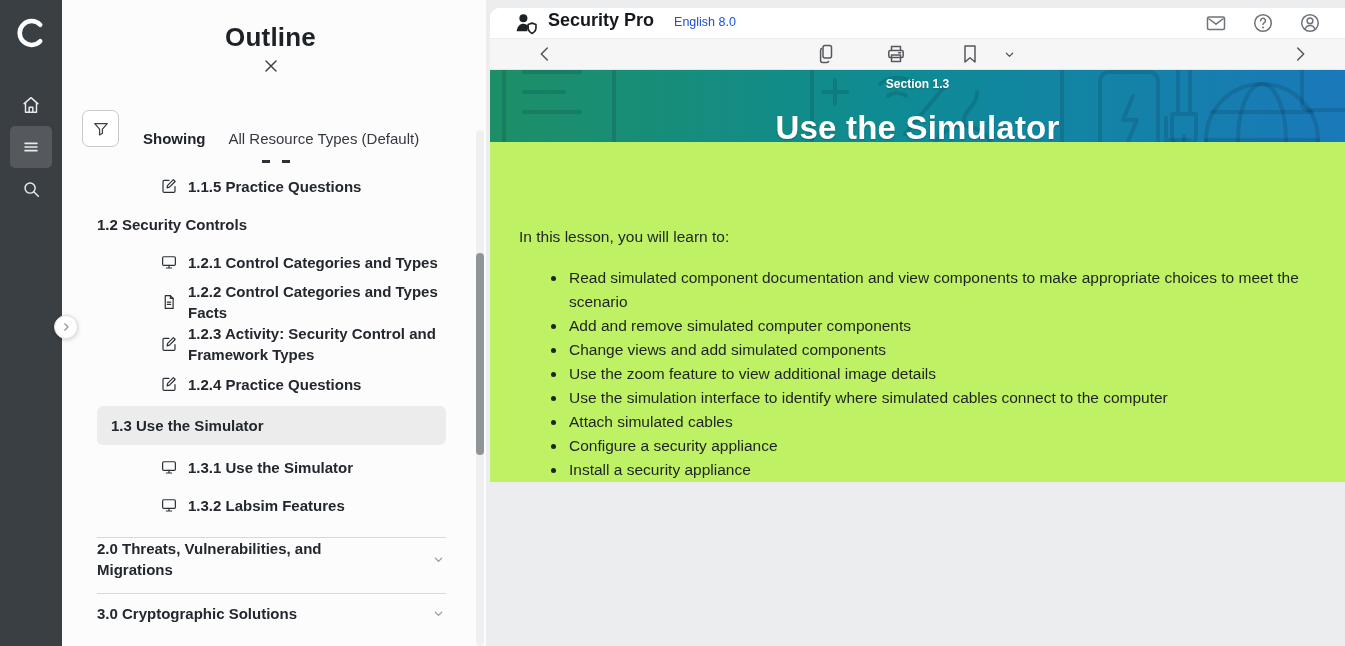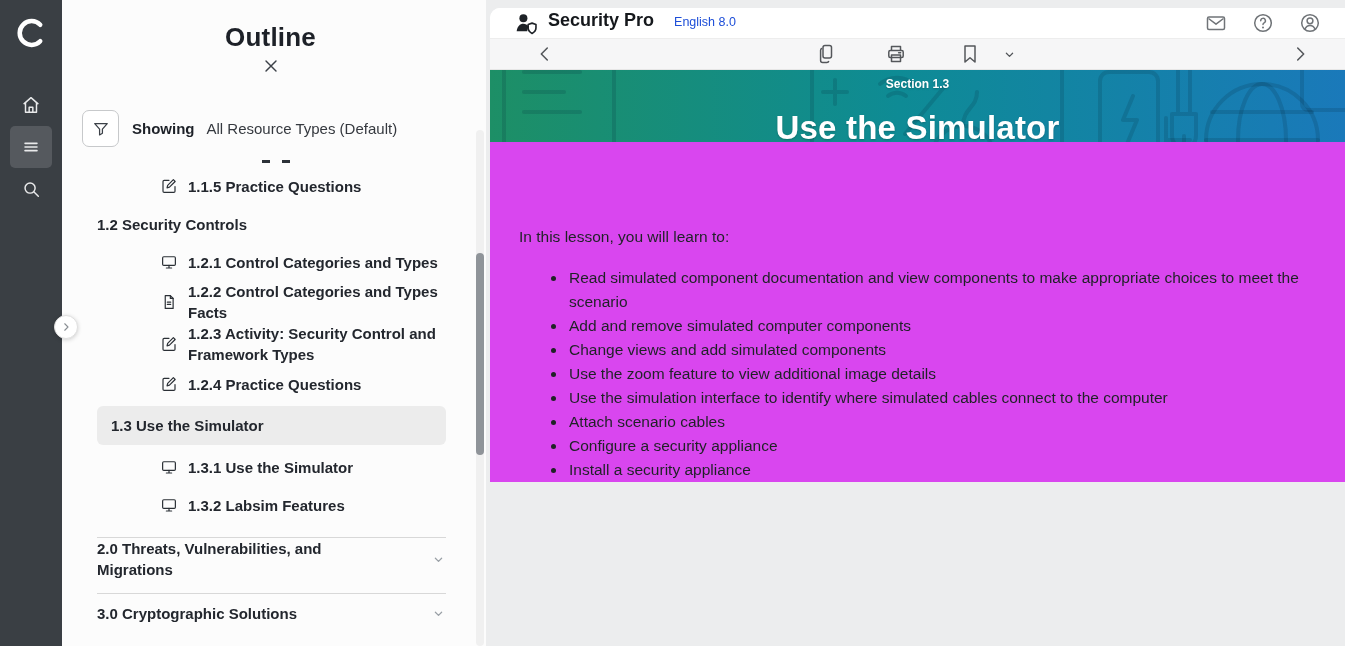--- a/index.html
+++ b/index.html
@@ -12,21 +12,21 @@
   .rail-logo { margin-top:14px; width:38px; height:38px; display:flex; align-items:center; justify-content:center; }
   .rail-items { margin-top:32px; display:flex; flex-direction:column; align-items:center; gap:0; }
   .rail-btn { width:42px; height:42px; border-radius:5px; display:flex; align-items:center; justify-content:center; cursor:pointer; color:#e9eaeb; }
   .rail-btn.active { background:#55595e; }
 
   
   .outline { width:424px; flex:0 0 424px; background:#fcfcfc; height:646px; position:relative; overflow:hidden; z-index:2; }
   .outline-head { display:flex; align-items:center; justify-content:space-between; padding:22px 28px 0 21px;flex-direction:column; }
   .outline-title { font-size:26px; font-weight:700; color:#1d2128; letter-spacing:.2px; }
   .outline-close { width:26px; height:26px; display:flex; align-items:center; justify-content:center; cursor:pointer; color:#3c4148; background:none; border:none; }
-  .filter-row { display:flex; align-items:center; margin:31px 0 0 20px; }
+  .filter-row { display:flex; align-items:flex-end; margin:31px 0 0 20px;gap:11px; }
   .filter-btn { width:37px; height:37px; border:1px solid #c7c9cb; border-radius:7px; background:#fff; display:flex; align-items:center; justify-content:center; cursor:pointer; color:#3c4148; }
   .filter-prefix { margin-left:13px; font-size:15px; font-weight:700; color:#1d2128; }
   .filter-value { margin-left:12px; font-size:15px; color:#35393f; }
 
   .o-list { margin-top:8px; }
   .remnant { height:12px; margin-left:200px; display:flex; gap:12px; align-items:center; }
   .remnant i { width:8px; height:3px; background:#2c3138; display:block; }
   .o-row { display:flex; align-items:center; min-height:38px; cursor:pointer; color:#23272e; font-size:15px; font-weight:600; line-height:21px; }
   .o-row .o-icon { flex:0 0 18px; margin-right:10px; color:#2b3036; }
   .o-row.child { padding-left:98px; }
@@ -64,21 +64,21 @@
   .t-btn { width:30px; height:30px; display:flex; align-items:center; justify-content:center; color:#54575b; cursor:pointer; }
   .gap40 { width:40px; } .gap44 { width:44px; } .gap8 { width:10px; }
 
   .banner { height:179px; position:relative; overflow:hidden; color:#fff; }
   .banner-bg { position:absolute; inset:0; }
   .banner-deco { position:absolute; inset:0; }
   .banner-text { position:relative; z-index:1; text-align:center; padding-top:7px; text-shadow:0 1px 2px rgba(0,0,0,.22); }
   .banner-eyebrow { font-size:12px; font-weight:700; }
   .banner-title { font-size:33px; font-weight:700; margin-top:18px; letter-spacing:.2px; }
 
-  .content { background:#d946ef; flex:1 1 auto; padding:84px 40px 0 29px; color:#1f2226; font-size:15.5px; }
+  .content { background:#bef264; flex:1 1 auto; padding:84px 40px 0 29px; color:#1f2226; font-size:15.5px; }
   .content p { line-height:22px; }
   .content ul { margin:18px 0 0 48px; }
   .content li { line-height:24px; padding-left:2px; }
 </style>
 </head>
 <body>
 
 <aside class="rail">
   <div class="rail-logo">
     <svg width="34" height="34" viewBox="0 0 24 24" fill="none" stroke="#ffffff" stroke-width="3.2" stroke-linecap="round">
@@ -386,20 +386,20 @@
     </div>
 
     <div class="content">
       <p>In this lesson, you will learn to:</p>
       <ul id="objectives-list">
           <li>Read simulated component documentation and view components to make appropriate choices to meet the scenario</li>
           <li>Add and remove simulated computer components</li>
           <li>Change views and add simulated components</li>
           <li>Use the zoom feature to view additional image details</li>
           <li>Use the simulation interface to identify where simulated cables connect to the computer</li>
-          <li>Attach scenario cables</li>
+          <li>Attach simulated cables</li>
           <li>Configure a security appliance</li>
           <li>Install a security appliance</li>
         </ul>
     </div>
 
   </div>
 </main>
 
 </body></html>

